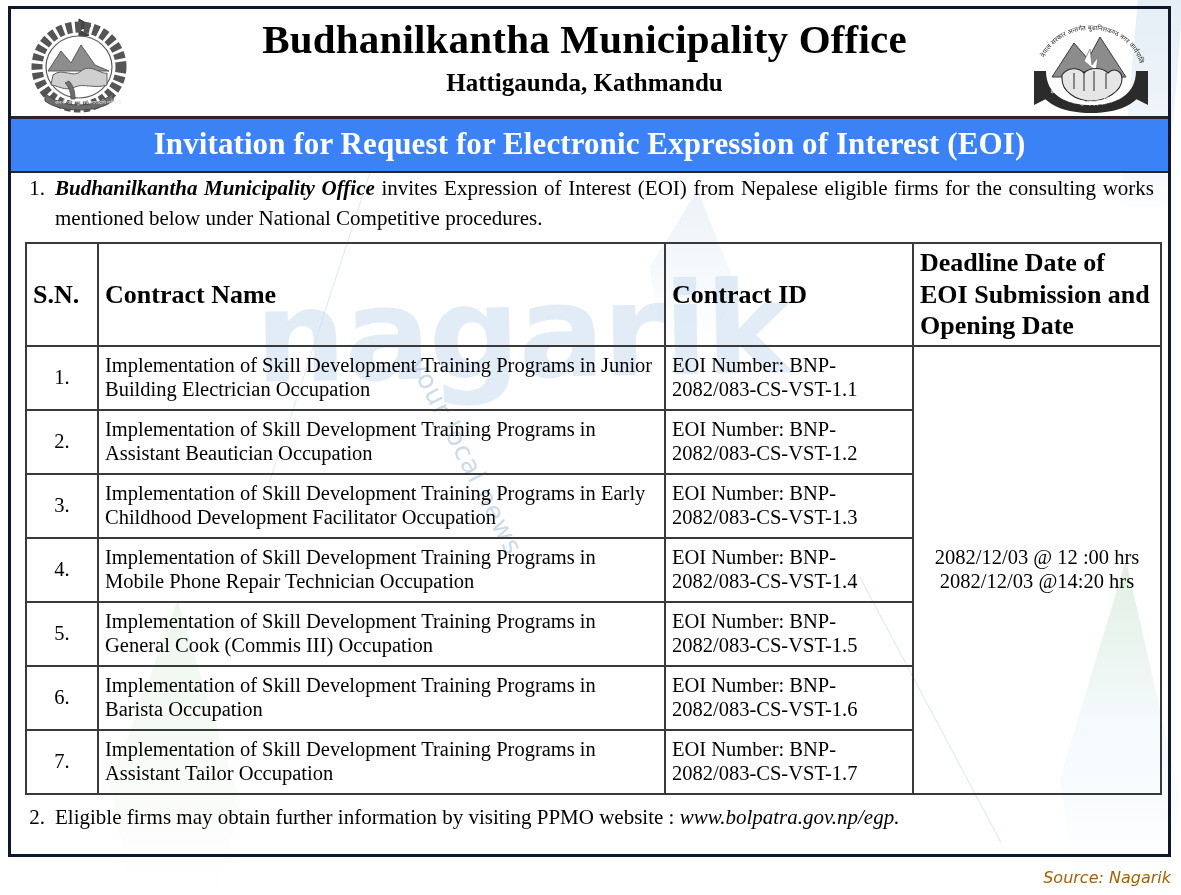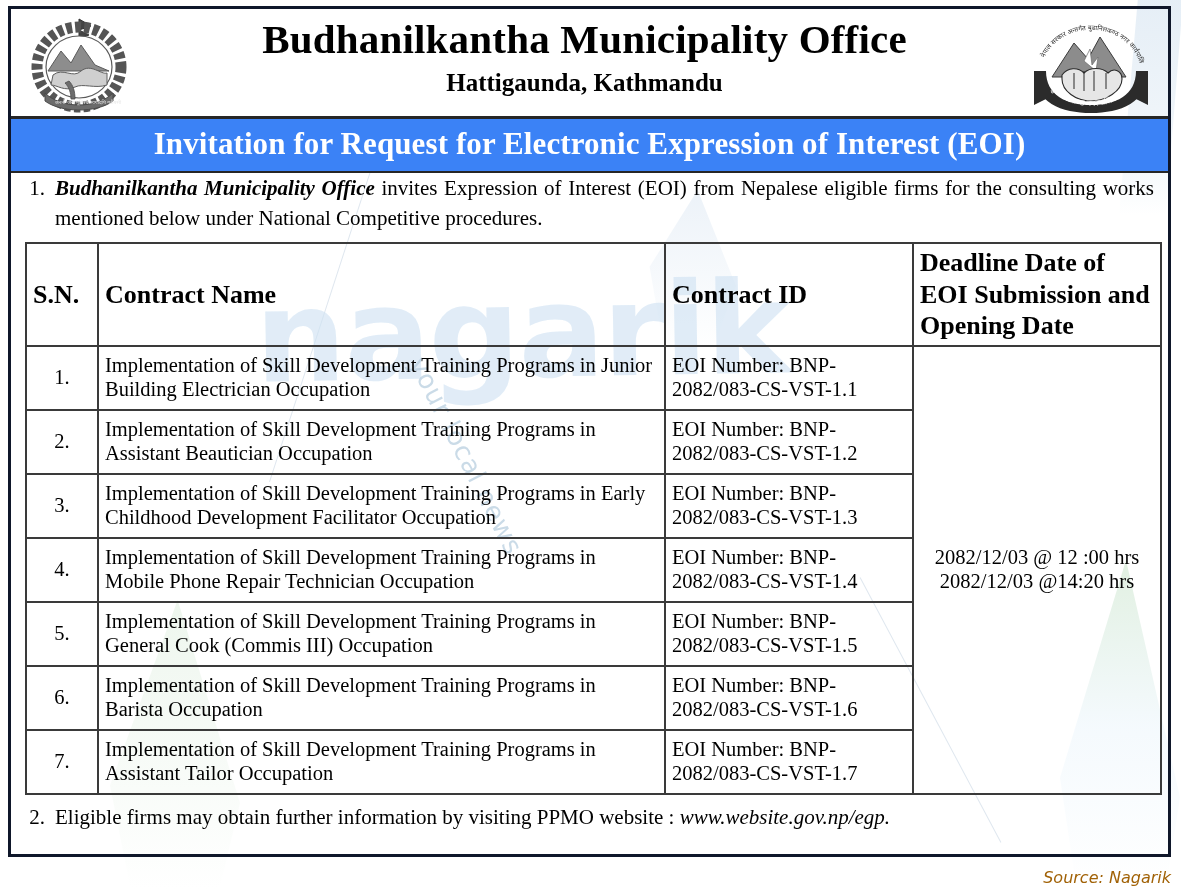--- a/index.html
+++ b/index.html
@@ -395,19 +395,19 @@
           <tr>
             <td class="cell-sn">7.</td>
             <td class="cell-name">Implementation of Skill Development Training Programs in Assistant Tailor Occupation</td>
             <td class="cell-id"><span>EOI Number: BNP-</span><br><span>2082/083-CS-VST-1.7</span></td>
           </tr>
         </tbody>
     </table>
 
     <div class="numbered-para" id="footer-note">
       <div class="num">2.</div>
-      <div class="para-text nojustify"><span>Eligible firms may obtain further information by visiting PPMO website : </span><span class="ital">www.website.gov.np/egp.</span></div>
+      <div class="para-text nojustify"><span>Eligible firms may obtain further information by visiting PPMO website : </span><span class="ital">www.bolpatra.gov.np/egp.</span></div>
     </div>
 
   </div>
 </div>
 
 <div id="source-credit">Source: Nagarik</div>
 
 </body></html>

